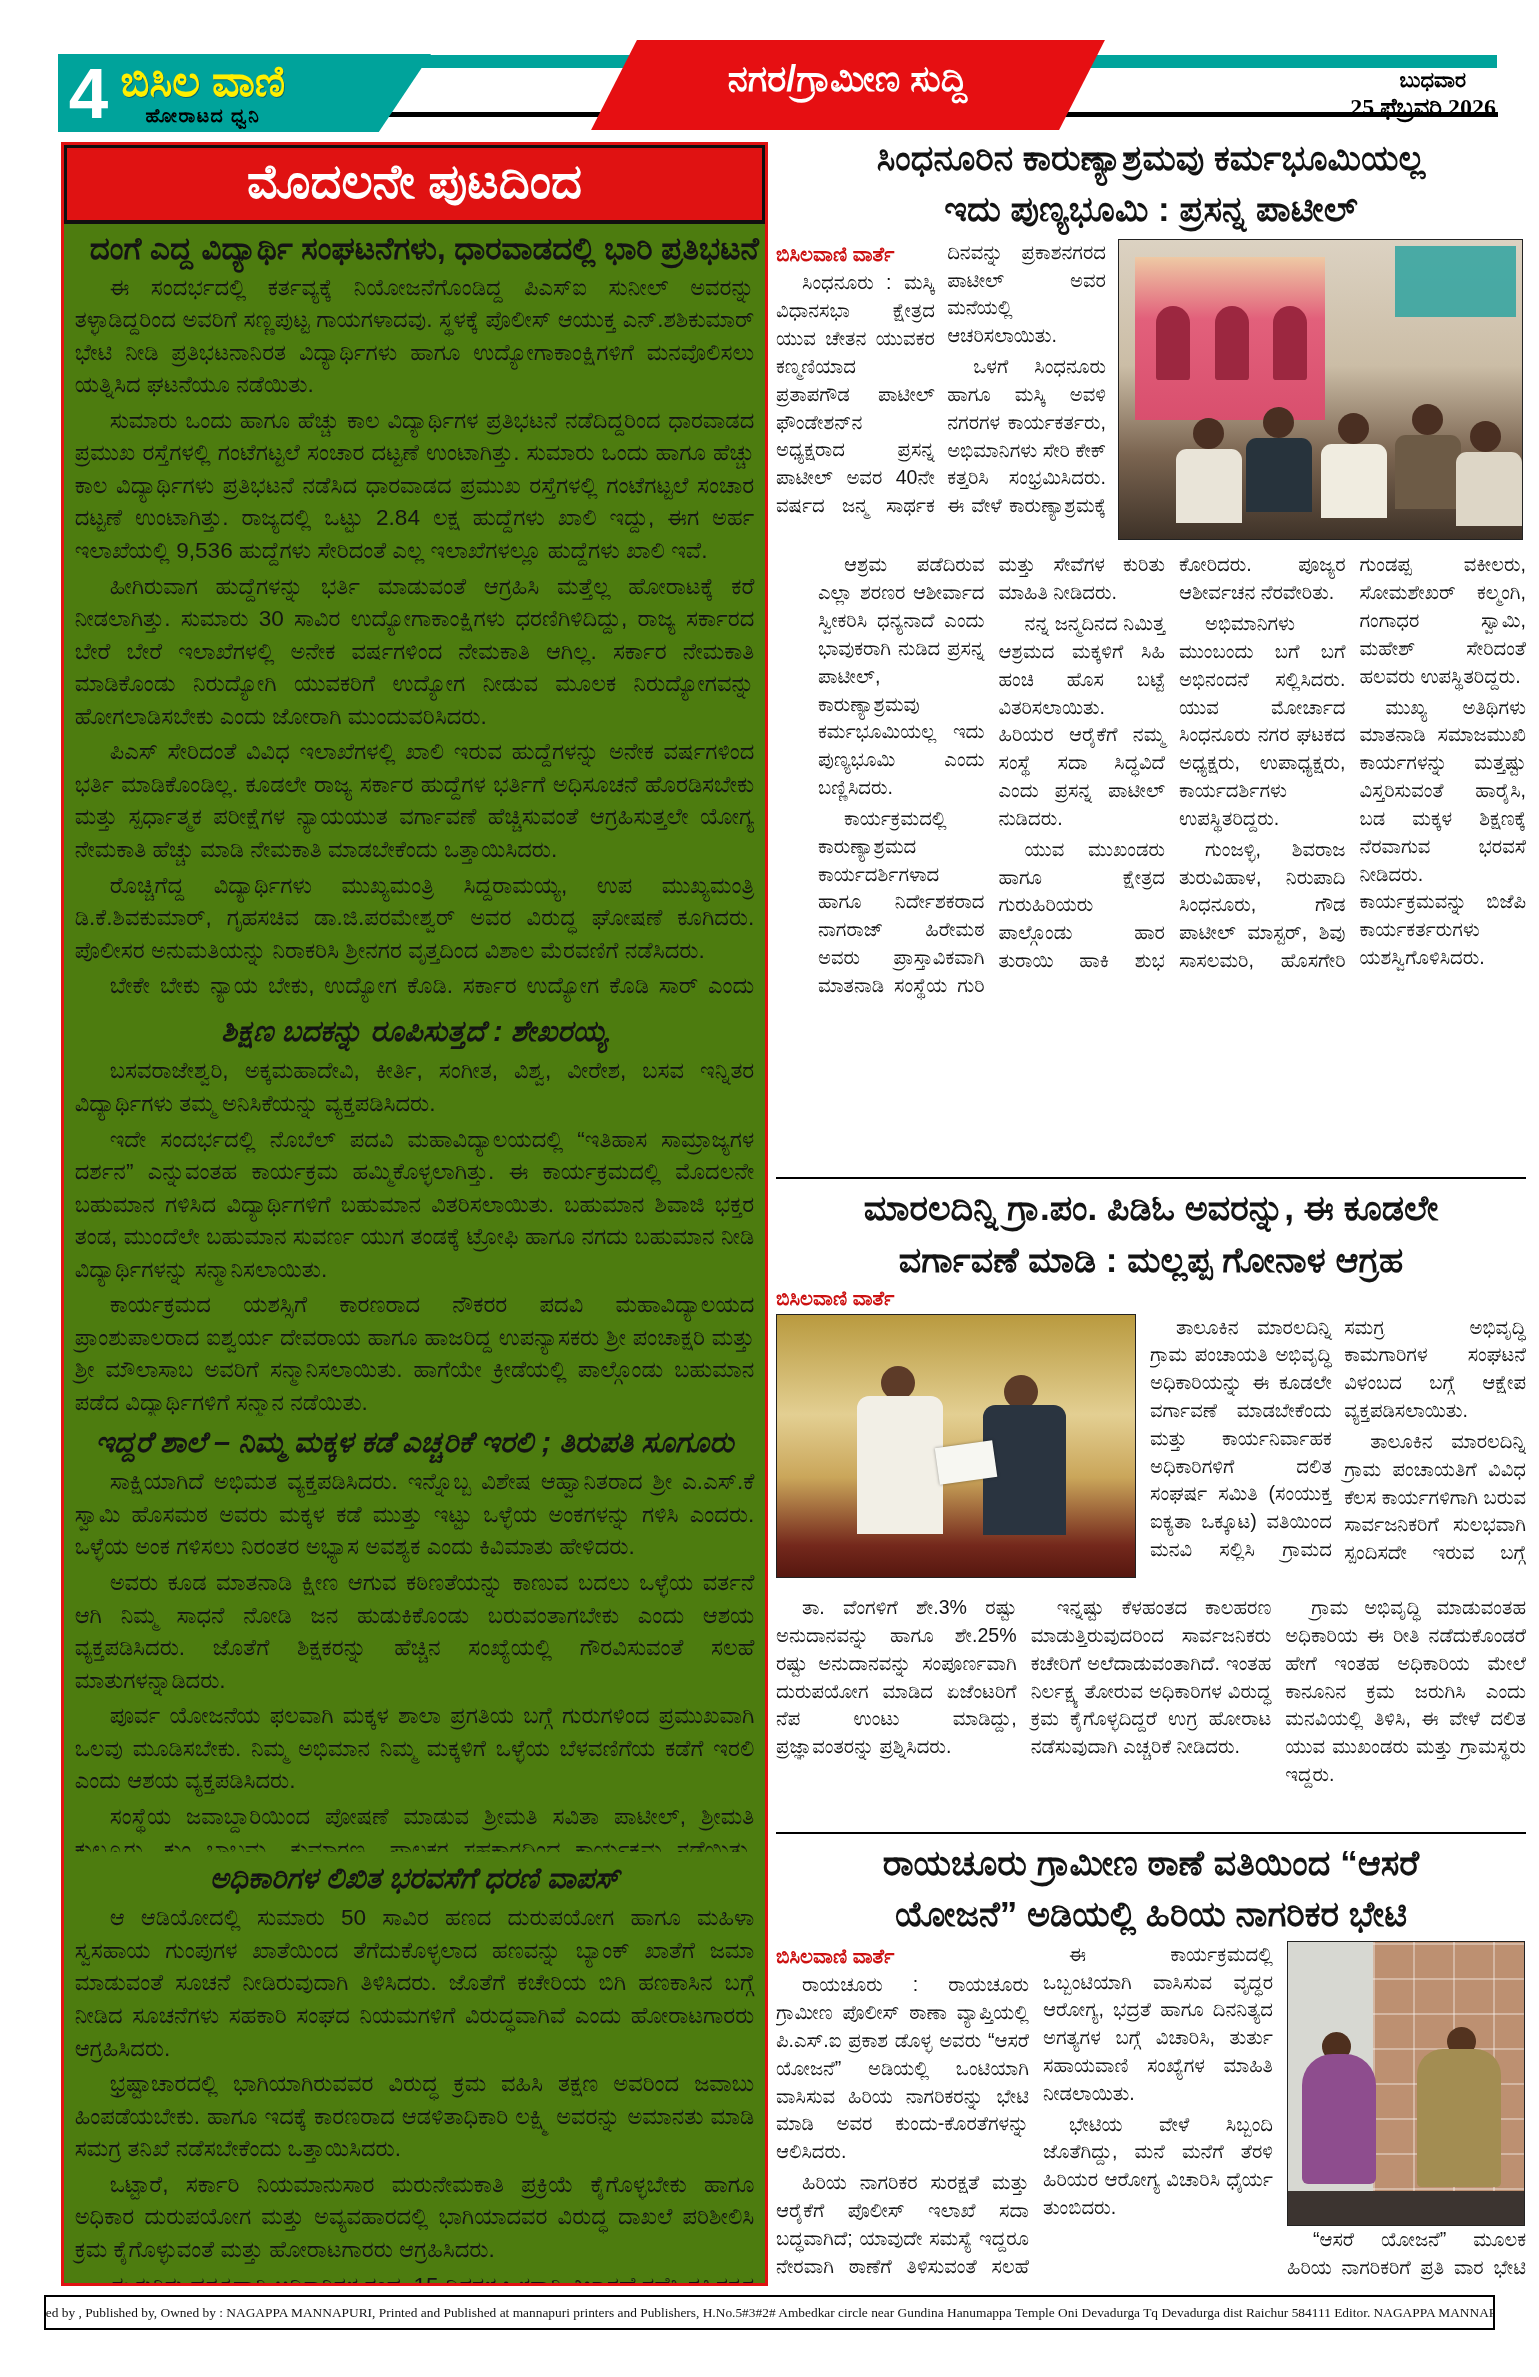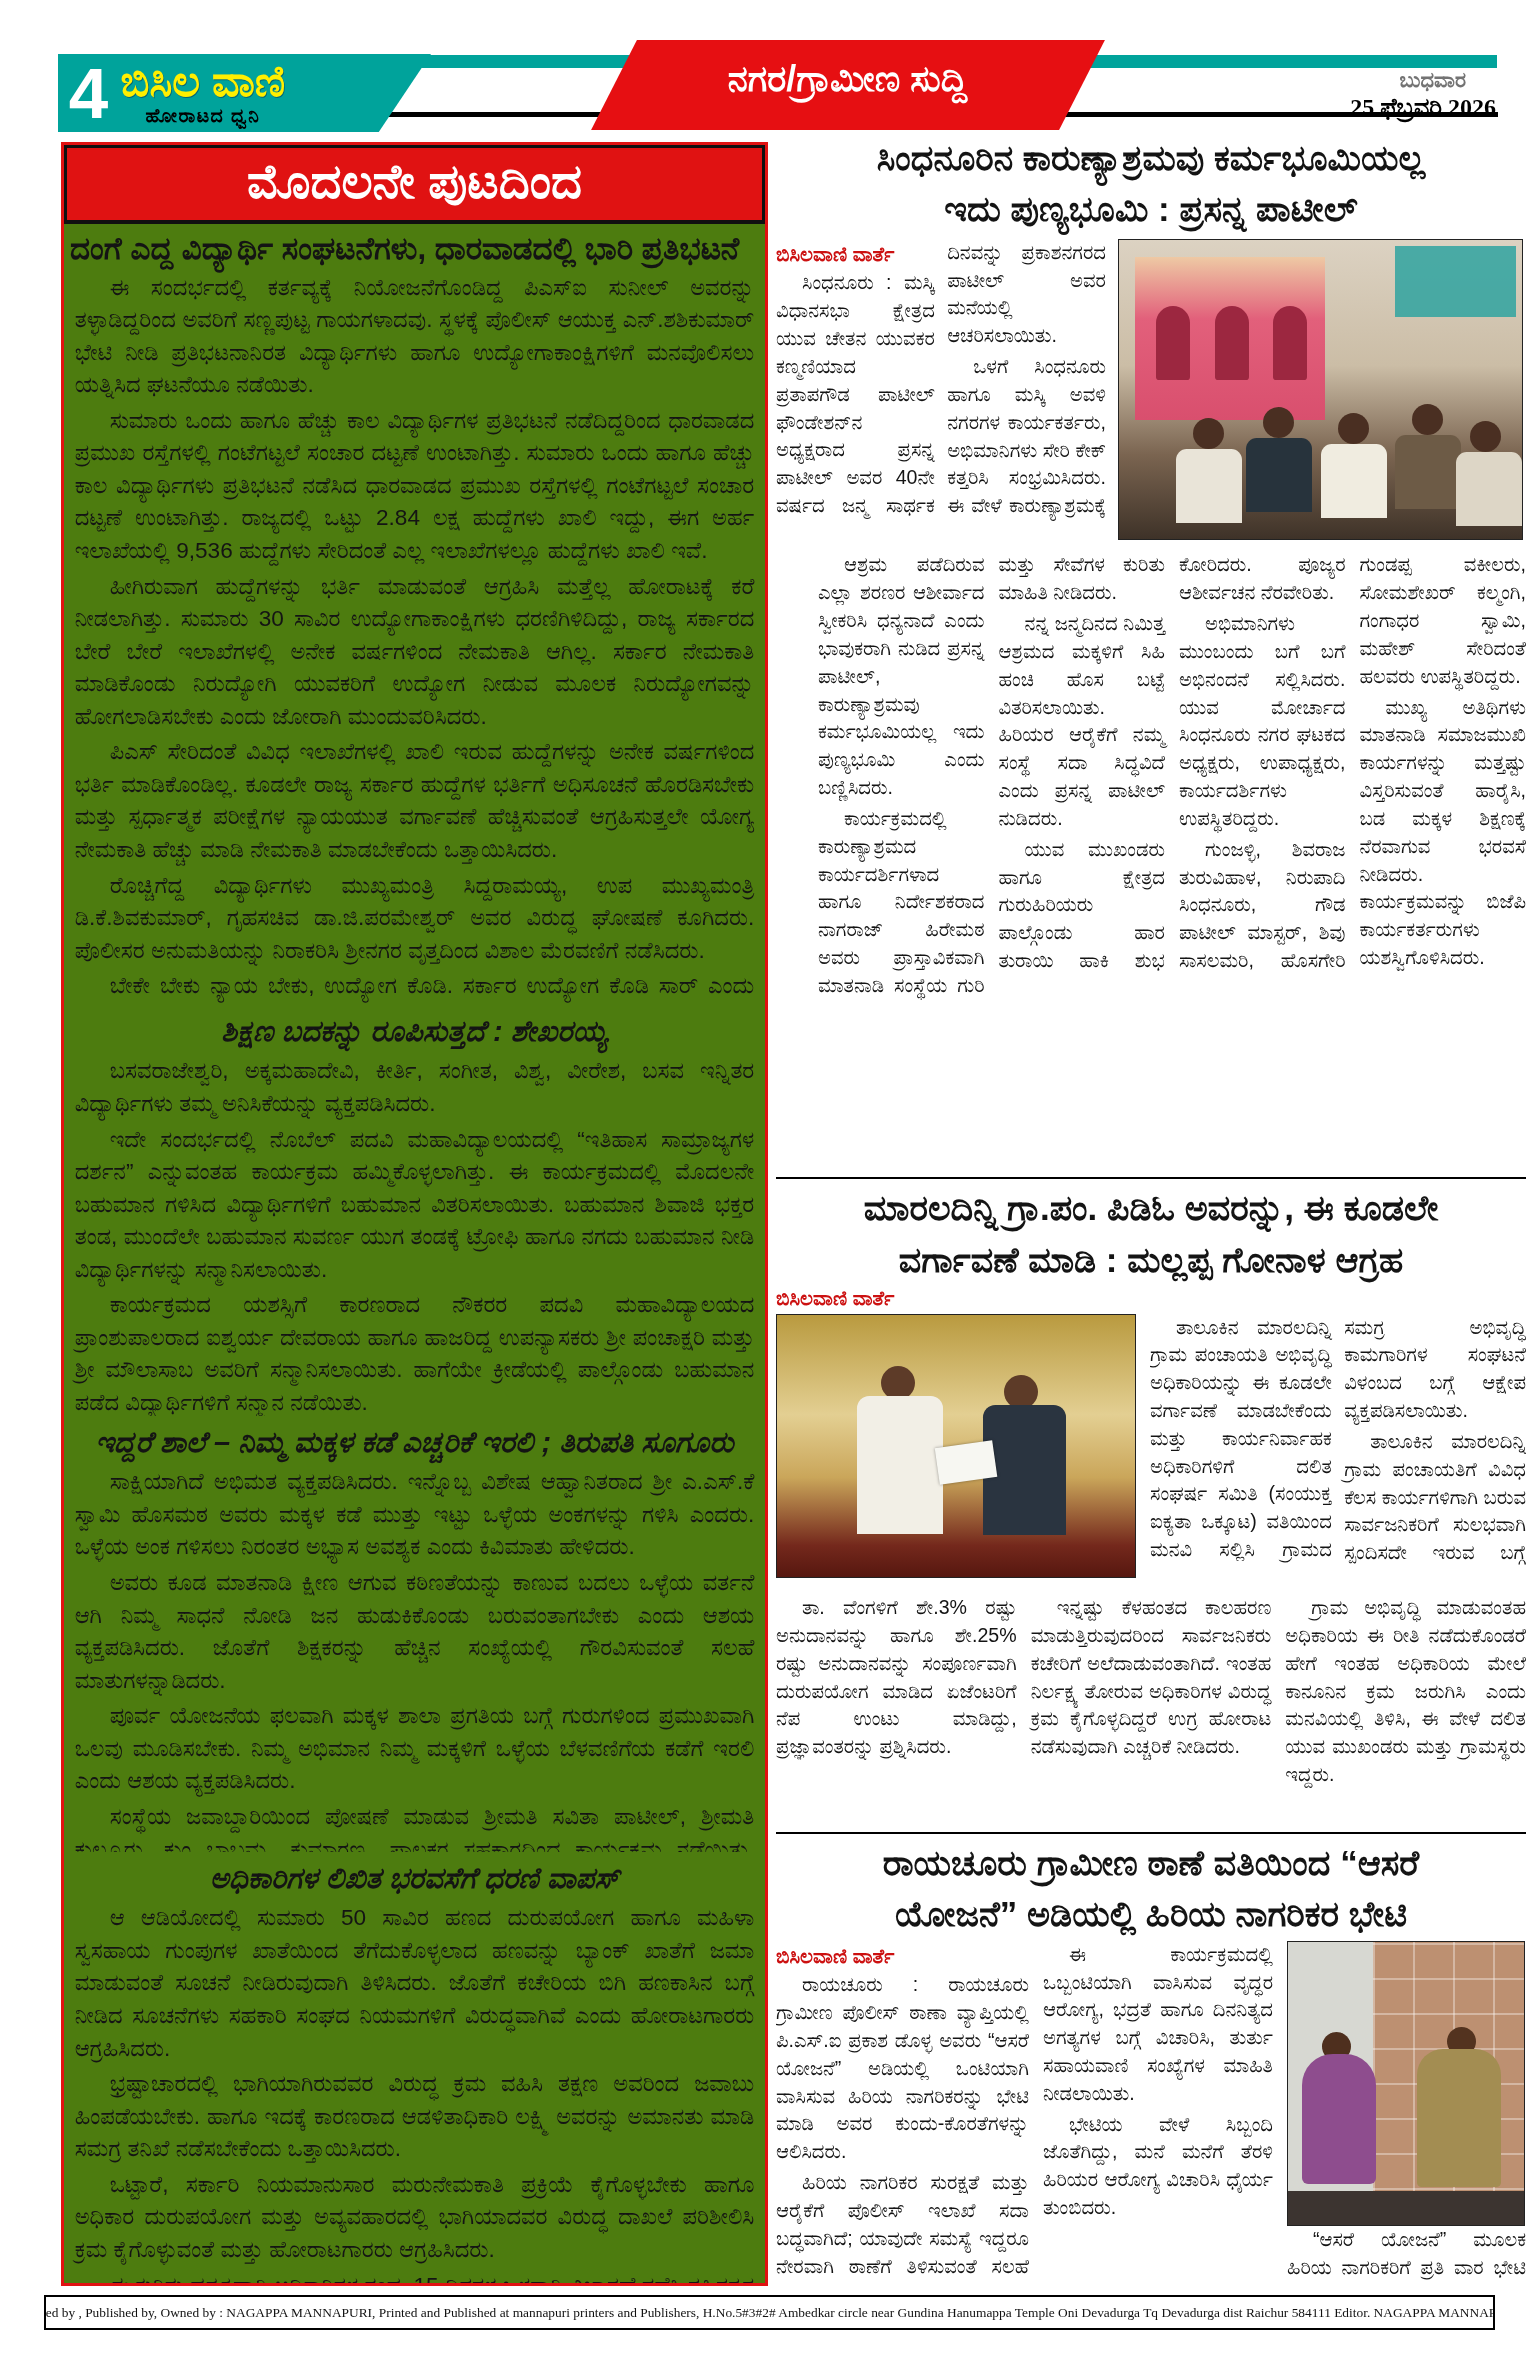--- a/index.html
+++ b/index.html
@@ -22,32 +22,32 @@
   .mast-title{font-size:43px;font-weight:bold;color:#ffef00;line-height:1.05;text-shadow:0.8px 0.8px 0 #067;}
   .mast-tagline{font-size:19px;font-weight:bold;color:#000000;margin-top:1.5px;letter-spacing:1.5px;}
   .section-flag{
     position:absolute;left:614px;top:0;width:468px;height:90px;background:#e60f12;
     transform:skewX(-27deg);z-index:3;
   }
   .section-flag-label{
     position:absolute;left:606px;top:18.4px;width:483px;z-index:4;text-align:center;
     font-size:36px;font-weight:bold;color:#ffffff;
   }
-  .weekday{position:absolute;right:74px;top:28px;font-size:21px;font-weight:bold;color:#737373;z-index:2;}
+  .weekday{position:absolute;right:74px;top:28px;font-size:21px;font-weight:bold;color:#000000;z-index:2;}
   .edition-date{position:absolute;right:44px;top:54px;font-size:24px;font-weight:bold;color:#000;z-index:2;font-family:"Liberation Serif","DejaVu Serif",serif;}
   
   .left-col{
     position:absolute;left:61px;top:142px;width:707px;height:2144px;
     border:3.1px solid #e01212;box-sizing:border-box;overflow:hidden;background:#4d7c0f;
   }
   .kicker{
     margin:-0.8px;background:#e01212;border:4.6px solid #101010;color:#ffffff;
     text-align:center;font-size:48px;font-weight:bold;padding:6.1px 0 9.2px 0;
   }
-  .lead-headline{font-size:31px;font-weight:bold;text-align:left;margin:7.7px 6.1px 4.6px 6.1px;line-height:1.15;}
+  .lead-headline{font-size:31px;font-weight:bold;text-align:right;margin:7.7px 6.1px 4.6px 6.1px;line-height:1.15;}
   .lead-section{overflow:hidden;padding:0 10.7px;box-sizing:border-box;}
   .sec-a{height:733px;}
   .sec-b{height:411px;}
   .sec-c{height:436px;}
   .sec-d{height:452px;}
   .subhead{font-size:29px;font-weight:bold;text-align:center;margin:10.7px 0 6.1px 0;font-style:italic;}
   .lead-section p.para, .left-col p.para{
     font-size:22.6px;line-height:1.44;text-align:justify;margin:0 0 3.1px 0;text-indent:35px;
   }
   

